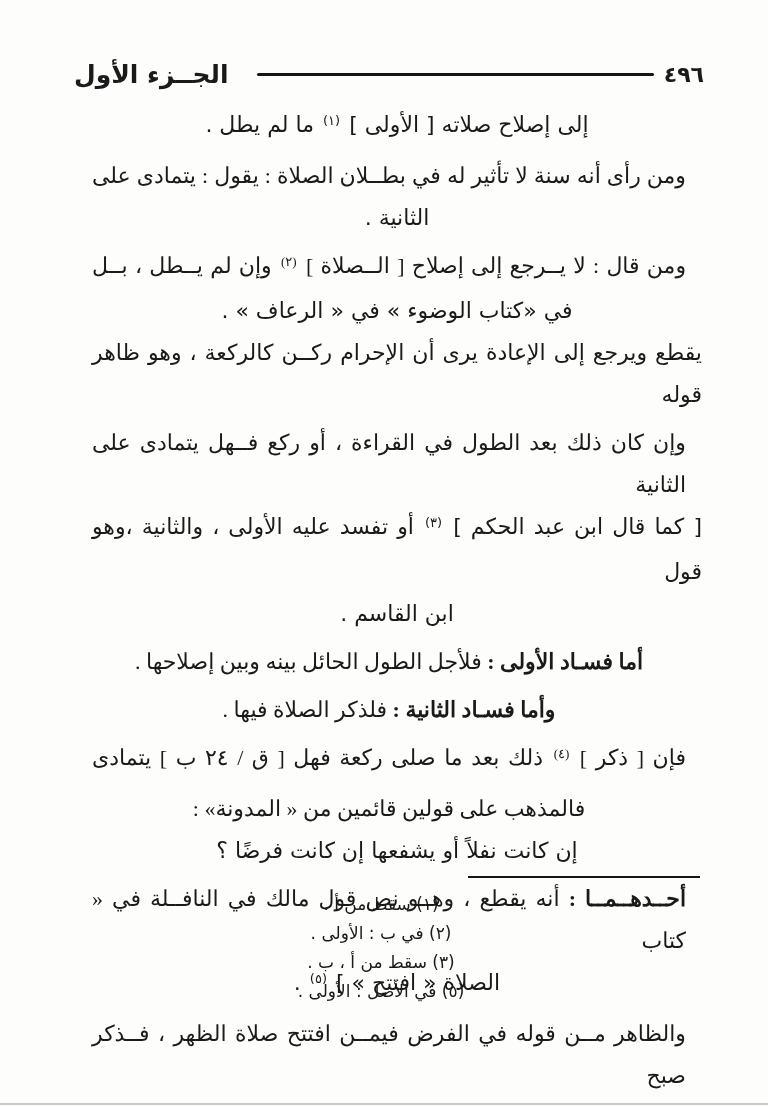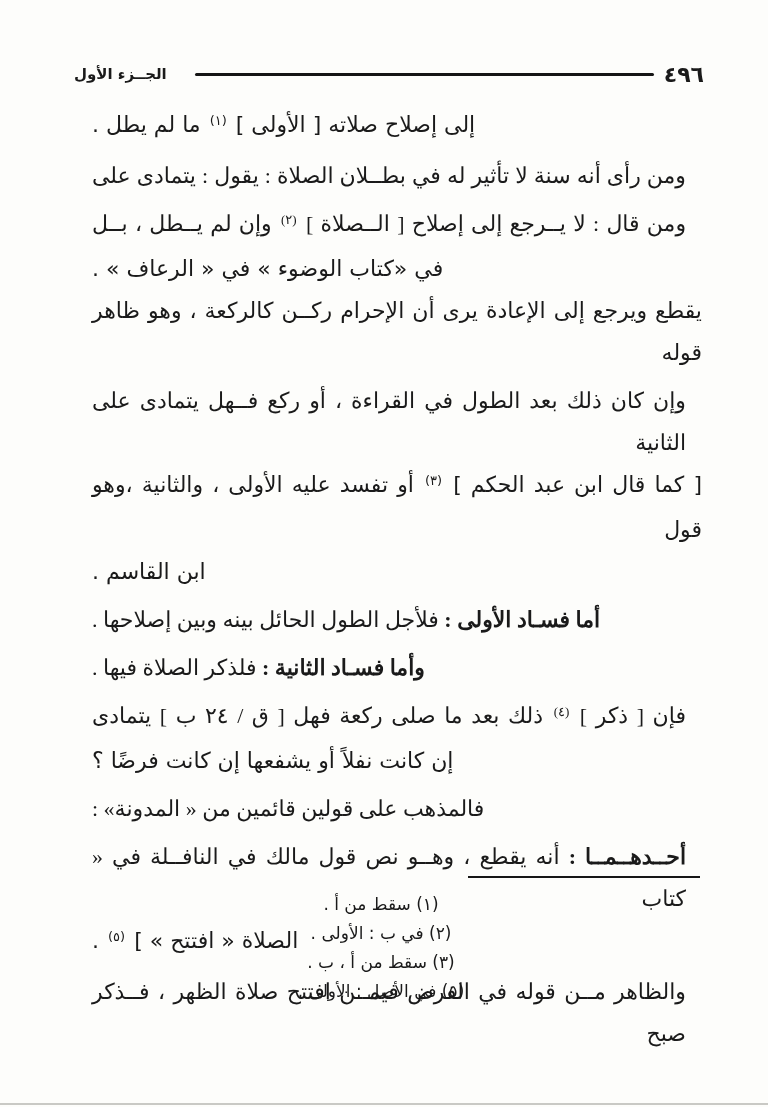--- a/index.html
+++ b/index.html
@@ -16,28 +16,28 @@
   }
   
   .hdr{
     display:flex;align-items:center;
     margin-top:56px;height:36px;
     padding:0 64px 0 74px;
     font-weight:bold;
   }
   .pnum{font-size:22px;letter-spacing:2px;white-space:nowrap;}
   .rule{flex:1;height:3px;background:#151515;margin-right:10px;margin-left:28px;border-radius:2px;}
-  .ptitle{font-size:15px;white-space:nowrap;}
+  .ptitle{font-size:25px;white-space:nowrap;}
   
   .txt{
     padding:0 66px 0 92px;
     margin-top:12px;
     font-size:22px;
   }
-  .ln{line-height:42px;text-align:left;}
+  .ln{line-height:42px;text-align:center;}
   .j{text-align:justify;text-align-last:justify;}
   .ind{padding-right:16px;font-family:Liberation Serif, serif;}
   .gap{margin-top:6px;}
   .b{font-weight:bold;}
   .fnm{font-size:13px;position:relative;top:-7px;margin:0 2px;white-space:nowrap;}
   
   .fns{
     position:absolute;top:876px;right:66px;left:60px;
     text-align:center;
   }
@@ -55,42 +55,43 @@
     <span class="rule"></span>
     <span class="ptitle">الجــزء الأول</span>
   </header>
 
   <main class="txt">
 
     <div class="ln"><span>إلى إصلاح صلاته [ الأولى ] </span><span class="fnm">(١)</span><span> ما لم يطل .</span></div>
 
     <div class="ln j ind gap"><span>ومن رأى أنه سنة لا تأثير له في بطــلان الصلاة : يقول : يتمادى على</span></div>
 
+    <div class="ln"><span>الثانية .</span></div>
 
     <div class="ln j ind gap"><span>ومن قال : لا يــرجع إلى إصلاح [ الــصلاة ] </span><span class="fnm">(٢)</span><span> وإن لم يــطل ، بــل</span></div>
 
     <div class="ln"><span>في «كتاب الوضوء » في « الرعاف » .</span></div>
 
     <div class="ln j"><span>يقطع ويرجع إلى الإعادة يرى أن الإحرام ركــن كالركعة ، وهو ظاهر قوله</span></div>
 
     <div class="ln j ind gap"><span>وإن كان ذلك بعد الطول في القراءة ، أو ركع فــهل يتمادى على الثانية</span></div>
 
     <div class="ln j"><span>[ كما قال ابن عبد الحكم ] </span><span class="fnm">(٣)</span><span> أو تفسد عليه الأولى ، والثانية ،وهو قول</span></div>
 
     <div class="ln"><span>ابن القاسم .</span></div>
 
     <div class="ln ind gap"><span class="b">أما فسـاد الأولى :</span><span> فلأجل الطول الحائل بينه وبين إصلاحها .</span></div>
 
     <div class="ln ind gap"><span class="b">وأما فسـاد الثانية :</span><span> فلذكر الصلاة فيها .</span></div>
 
     <div class="ln j ind gap"><span>فإن [ ذكر ] </span><span class="fnm">(٤)</span><span> ذلك بعد ما صلى ركعة  فهل [ ق / ٢٤ ب ] يتمادى</span></div>
 
+    <div class="ln ind gap"><span>فالمذهب على قولين قائمين من « المدونة» :</span></div>
+
     <div class="ln"><span>إن كانت نفلاً أو يشفعها إن كانت فرضًا ؟</span></div>
-
-    <div class="ln ind gap"><span>فالمذهب على قولين قائمين من « المدونة» :</span></div>
 
     <div class="ln j ind gap"><span class="b">أحــدهــمــا :</span><span> أنه يقطع ، وهــو نص قول مالك في النافــلة في « كتاب</span></div>
 
     <div class="ln"><span>الصلاة « افتتح » ] </span><span class="fnm">(٥)</span><span> .</span></div>
 
     <div class="ln j ind gap"><span>والظاهر مــن قوله في الفرض فيمــن افتتح صلاة الظهر ، فــذكر صبح</span></div>
 
   </main>
 
   <footer class="fns">

